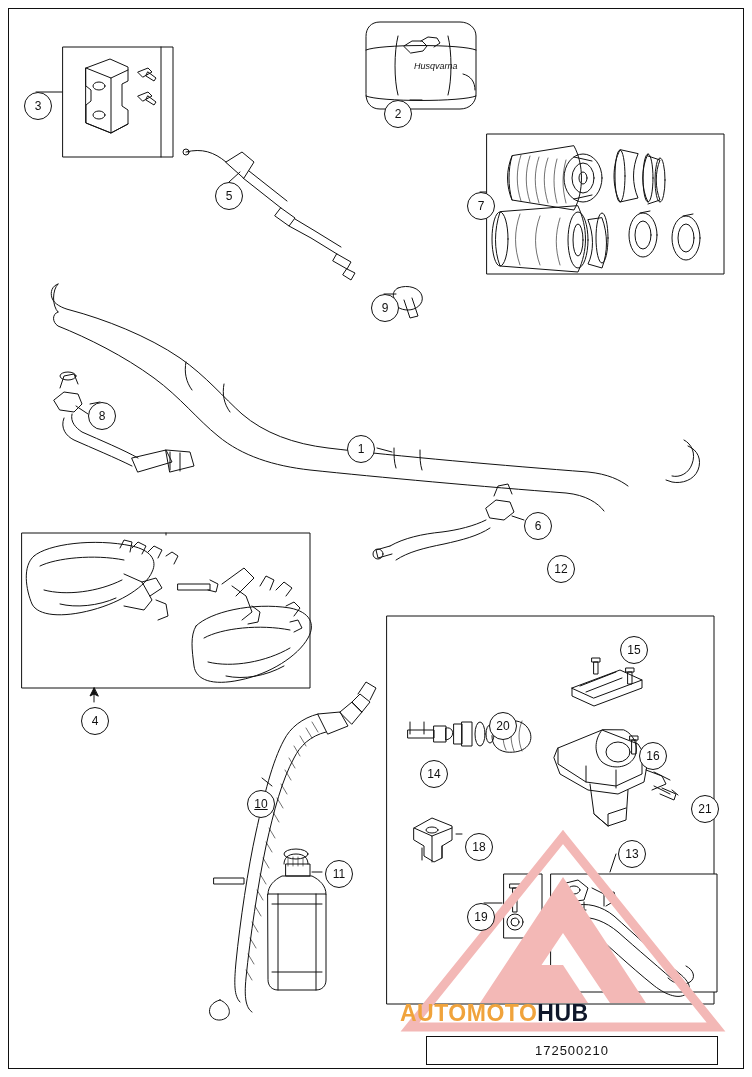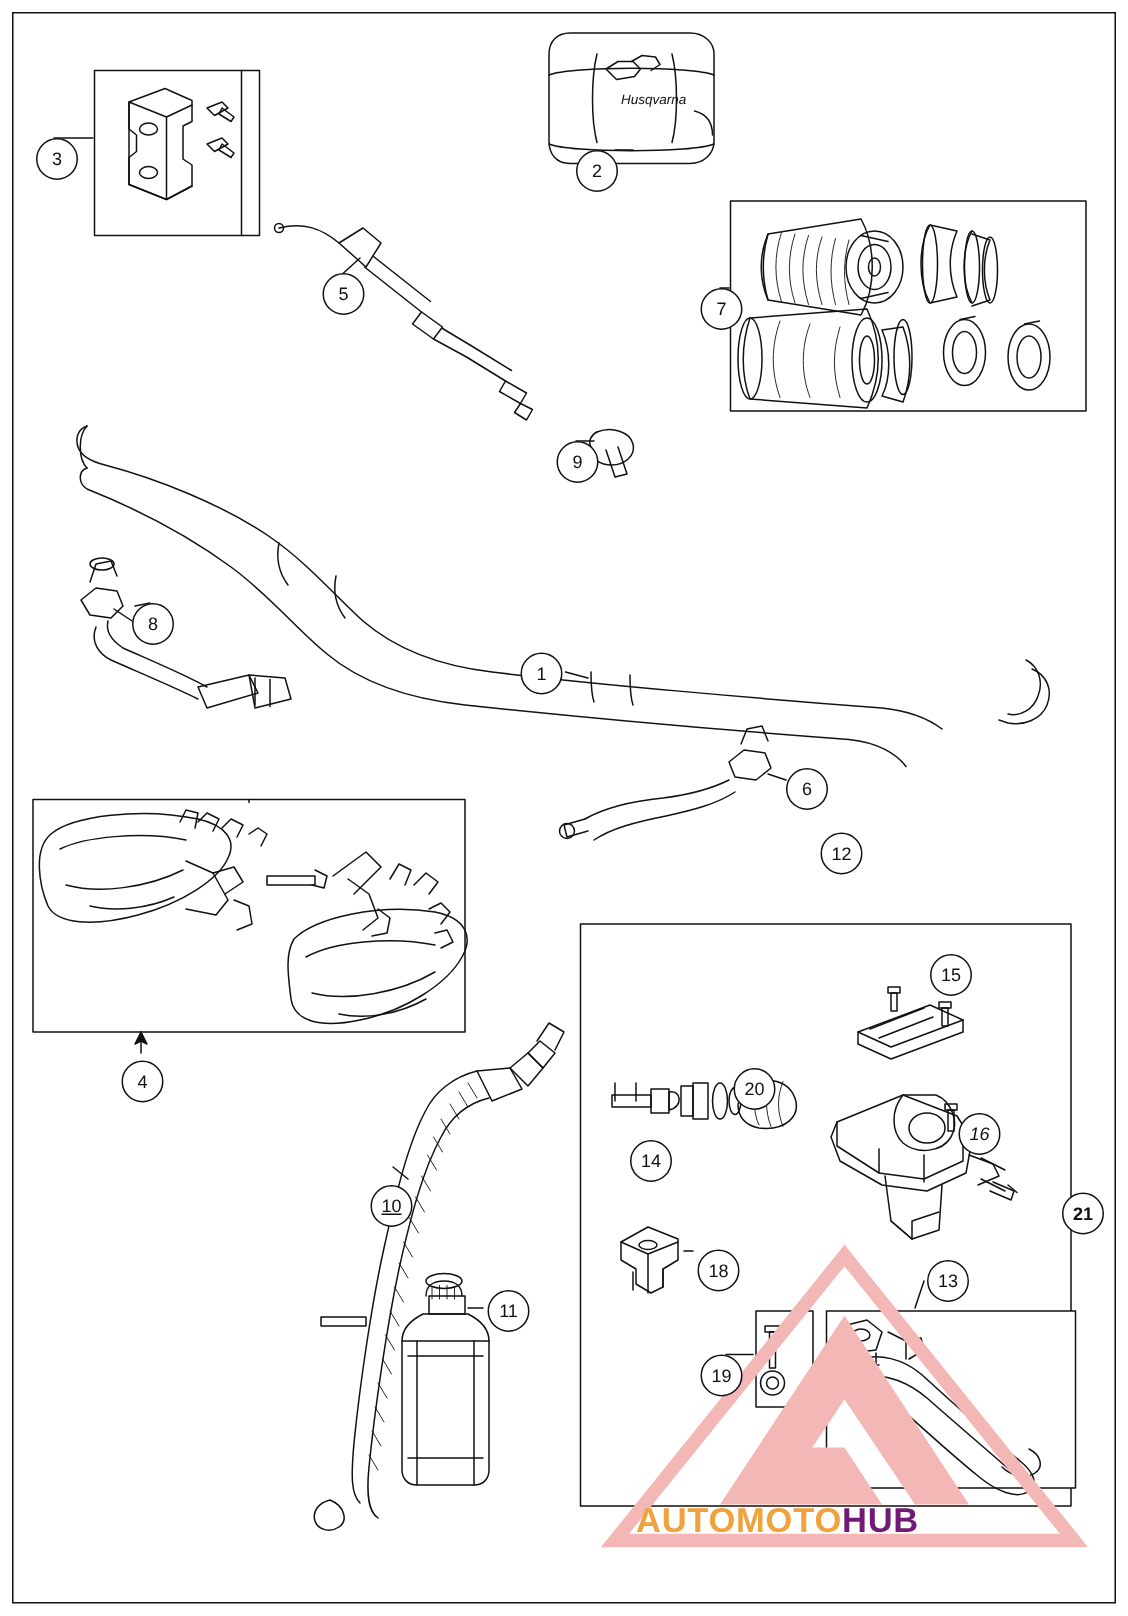--- a/index.html
+++ b/index.html
@@ -6,22 +6,22 @@
   body{font-family:"Liberation Sans", sans-serif;}
   #page{position:relative;width:752px;height:1077px;background:#fff;overflow:hidden;}
   .frame{position:absolute;left:8px;top:8px;width:736px;height:1061px;border:1px solid #111;box-sizing:border-box;}
   svg.layer{position:absolute;left:0;top:0;width:752px;height:1077px;}
   .bub{position:absolute;width:26px;height:26px;border:1px solid #111;border-radius:50%;background:#fff;
        display:flex;align-items:center;justify-content:center;font-size:12px;color:#111;}
   .partno{position:absolute;left:426px;top:1036px;width:290px;height:27px;border:1px solid #111;
           display:flex;align-items:center;justify-content:center;font-size:13px;letter-spacing:1px;color:#111;background:#fff;}
   .wm{position:absolute;left:398px;top:815px;width:330px;height:230px;pointer-events:none;}
   .wmtext{position:absolute;left:400px;top:1000px;width:330px;font-size:23px;font-weight:bold;letter-spacing:0.5px;}
-  .wm-a{color:#f0a33c;margin-left:24px;}
-  .wm-b{color:#701a75;}
+  .wm-a{color:#f0a33c;}
+  .wm-b{color:#0f172a;}
 </style>
 </head>
 <body>
 
 <div id="page">
 
   <div class="frame"></div>
 
   <svg class="layer" viewBox="0 0 752 1077">
     <g fill="none" stroke="#111" stroke-width="1" stroke-linejoin="round" stroke-linecap="round">
@@ -319,20 +319,21 @@
   <div class="bub" style="left:524px;top:512px;">6</div>
   <div class="bub" style="left:467px;top:192px;">7</div>
   <div class="bub" style="left:88px;top:402px;">8</div>
   <div class="bub" style="left:371px;top:294px;">9</div>
   <div class="bub" style="left:247px;top:790px;text-decoration:underline;">10</div>
   <div class="bub" style="left:325px;top:860px;">11</div>
   <div class="bub" style="left:547px;top:555px;">12</div>
   <div class="bub" style="left:618px;top:840px;">13</div>
   <div class="bub" style="left:420px;top:760px;">14</div>
   <div class="bub" style="left:620px;top:636px;text-align:center;">15</div>
-  <div class="bub" style="left:639px;top:742px;font-style:italic;">16</div>
+  <div class="bub" style="left:639px;top:742px;">16</div>
   <div class="bub" style="left:465px;top:833px;">18</div>
   <div class="bub" style="left:467px;top:903px;">19</div>
   <div class="bub" style="left:489px;top:712px;">20</div>
-  <div class="bub" style="left:708px;top:795px;font-weight:bold;">21</div>
-
+  <div class="bub" style="left:691px;top:795px;">21</div>
+
+  <div class="partno">172500210</div>
 
 </div>
 
 </body></html>

